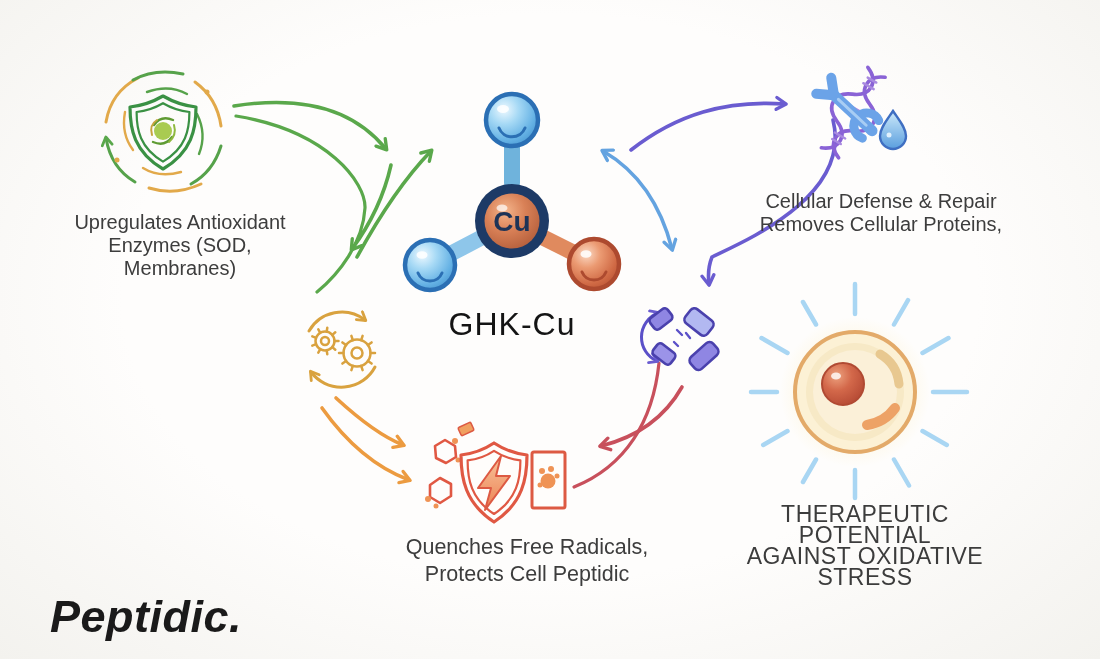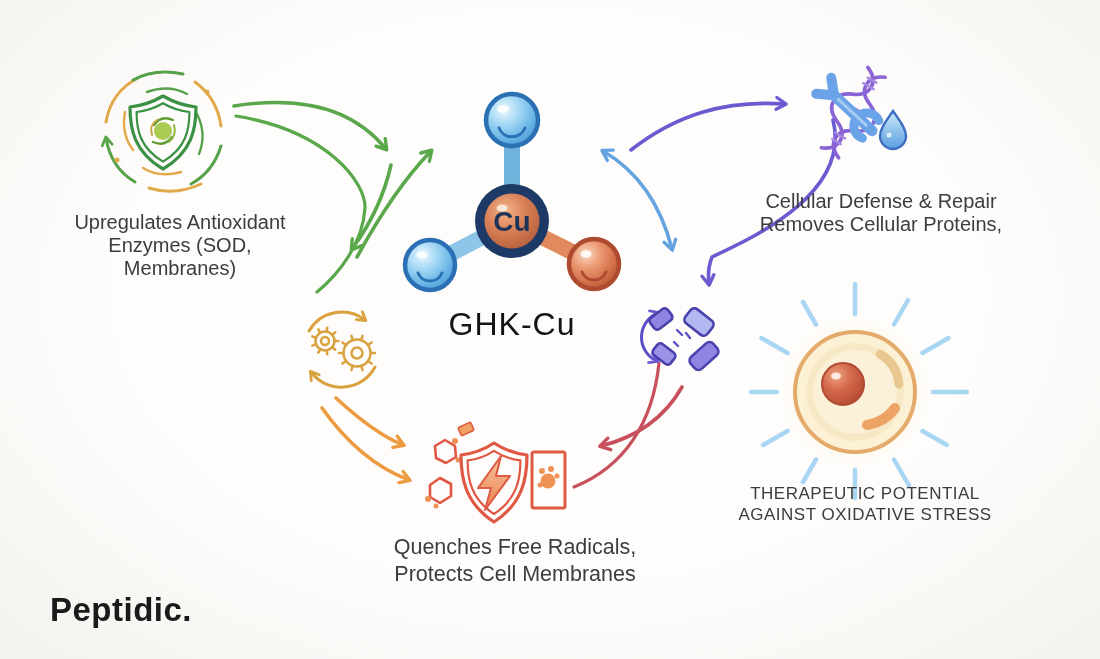--- a/index.html
+++ b/index.html
@@ -6,24 +6,24 @@
   #stage{
     position:relative;width:1100px;height:659px;overflow:hidden;
     background:radial-gradient(ellipse at 50% 45%, #fefdfc 55%, #f3f2ee 100%);
     font-family:"Liberation Sans", sans-serif;
   }
   #artwork{position:absolute;left:0;top:0;}
   .label{position:absolute;text-align:center;color:#3d3d3d;}
   .label span{display:block;}
   .lbl-antioxidant{left:35px;top:196px;width:290px;font-size:20px;line-height:23px;margin-top:15px;}
   .lbl-defense{left:731px;top:190px;width:300px;font-size:20px;line-height:23px;}
-  .lbl-radicals{left:360px;top:534px;width:310px;font-size:21.5px;line-height:27px;}
-  .lbl-therapeutic{left:715px;top:483px;width:300px;font-size:17px;line-height:21px;letter-spacing:.5px;color:#3c3c3c;}
+  .lbl-radicals{left:372px;top:534px;width:310px;font-size:21.5px;line-height:27px;}
+  .lbl-therapeutic{left:715px;top:504px;width:300px;font-size:23px;line-height:21px;letter-spacing:.5px;color:#3c3c3c;}
   .ghk-title{left:422px;top:306px;width:180px;font-size:32px;font-weight:400;letter-spacing:1px;color:#141414;}
-  .brand{left:50px;top:591px;width:300px;text-align:left;font-size:33px;font-weight:700;letter-spacing:.5px;color:#1a1a1a;}
+  .brand{left:50px;top:591px;width:300px;text-align:left;font-size:45px;font-weight:700;letter-spacing:.5px;color:#1a1a1a;font-style:italic;}
 </style>
 </head>
 <body>
 
 <div id="stage">
 
 <svg id="artwork" width="1100" height="659" viewBox="0 0 1100 659">
   <defs>
     <radialGradient id="gradBlueSphere" cx="35%" cy="30%" r="80%">
       <stop offset="0" stop-color="#eef9ff"></stop>
@@ -245,21 +245,21 @@
 
 <div class="label lbl-defense">
   <span>Cellular Defense &amp; Repair</span>
   <span>Removes Cellular Proteins,</span>
 </div>
 
 <div class="label ghk-title">GHK-Cu</div>
 
 <div class="label lbl-radicals">
   <span>Quenches Free Radicals,</span>
-  <span>Protects Cell Membranes</span>
+  <span>Protects Cell Peptidic</span>
 </div>
 
 <div class="label lbl-therapeutic">
   <span>THERAPEUTIC POTENTIAL</span>
   <span>AGAINST OXIDATIVE STRESS</span>
 </div>
 
 <div class="label brand">Peptidic.</div>
 
 </div>

